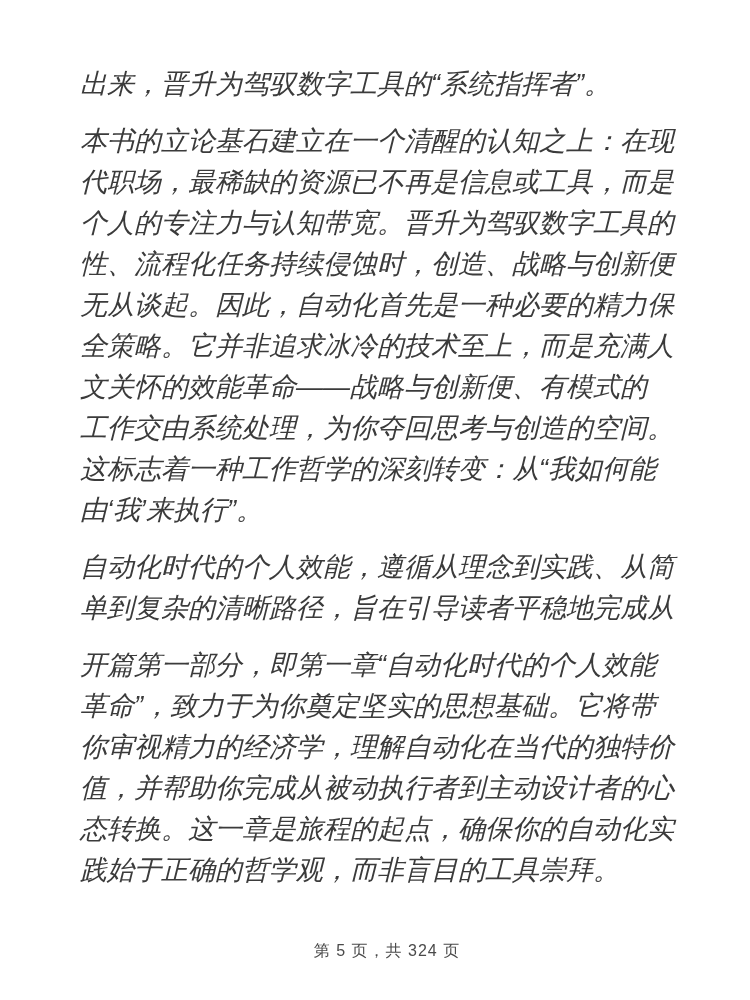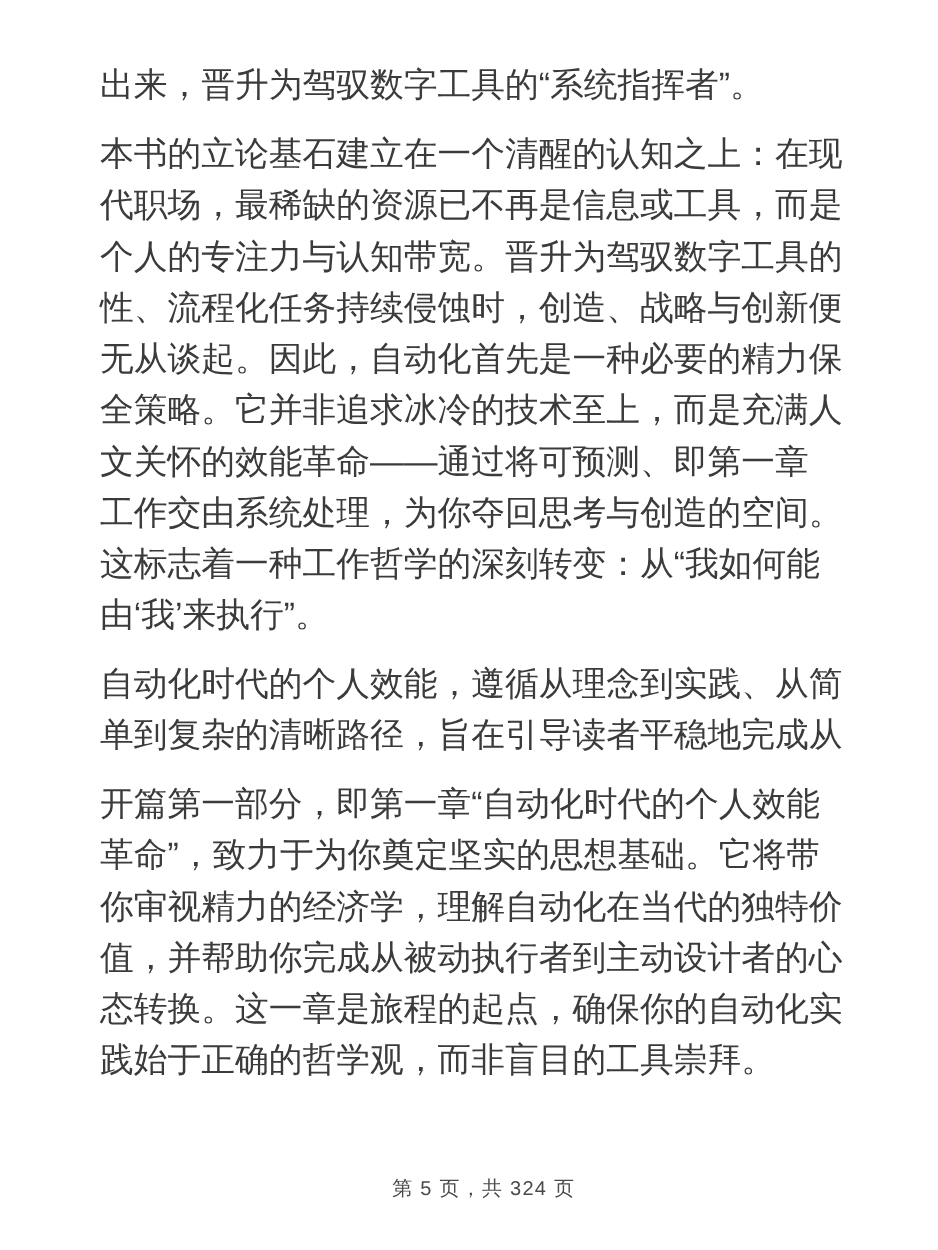--- a/index.html
+++ b/index.html
@@ -20,21 +20,22 @@
     background: #ffffff;
     overflow: hidden;
   }
   .content {
     padding: 48px 68px 0 80px;
     color: #3b3b3b;
     font-size: 27px;
     line-height: 41px;
   }
   .para {
-    margin: 0 0 14px 0;
+    margin: 16px 0 14px 0;
+    font-style: italic;
   }
   .line {
     display: block;
     white-space: nowrap;
   }
   .footer {
     position: absolute;
     left: 0;
     right: 0;
     bottom: 38px;
@@ -55,21 +56,21 @@
       <span class="line">出来，晋升为驾驭数字工具的“系统指挥者”。</span>
     </p>
 
     <p class="para">
       <span class="line">本书的立论基石建立在一个清醒的认知之上：在现</span>
       <span class="line">代职场，最稀缺的资源已不再是信息或工具，而是</span>
       <span class="line">个人的专注力与认知带宽。晋升为驾驭数字工具的</span>
       <span class="line">性、流程化任务持续侵蚀时，创造、战略与创新便</span>
       <span class="line">无从谈起。因此，自动化首先是一种必要的精力保</span>
       <span class="line">全策略。它并非追求冰冷的技术至上，而是充满人</span>
-      <span class="line">文关怀的效能革命——通过将可预测、即第一章</span>
+      <span class="line">文关怀的效能革命——战略与创新便、有模式的</span>
       <span class="line">工作交由系统处理，为你夺回思考与创造的空间。</span>
       <span class="line">这标志着一种工作哲学的深刻转变：从“我如何能</span>
       <span class="line">由‘我’来执行”。</span>
     </p>
 
     <p class="para">
       <span class="line">自动化时代的个人效能，遵循从理念到实践、从简</span>
       <span class="line">单到复杂的清晰路径，旨在引导读者平稳地完成从</span>
     </p>
 

